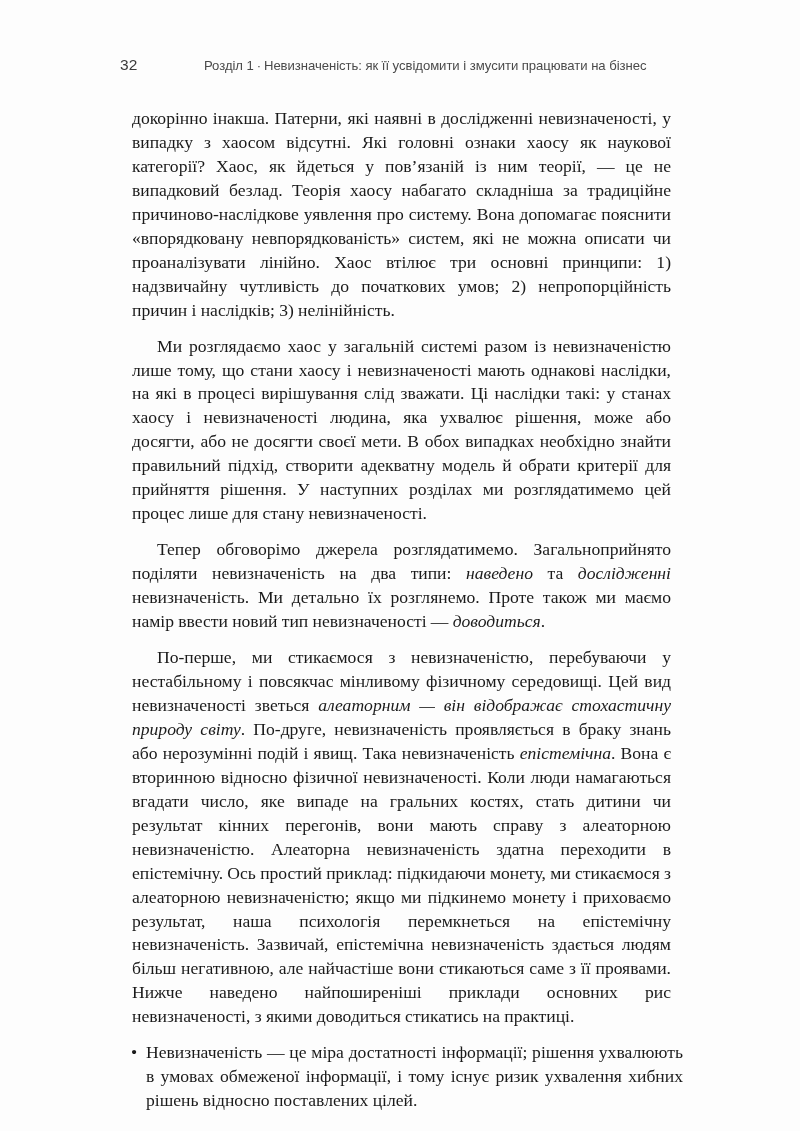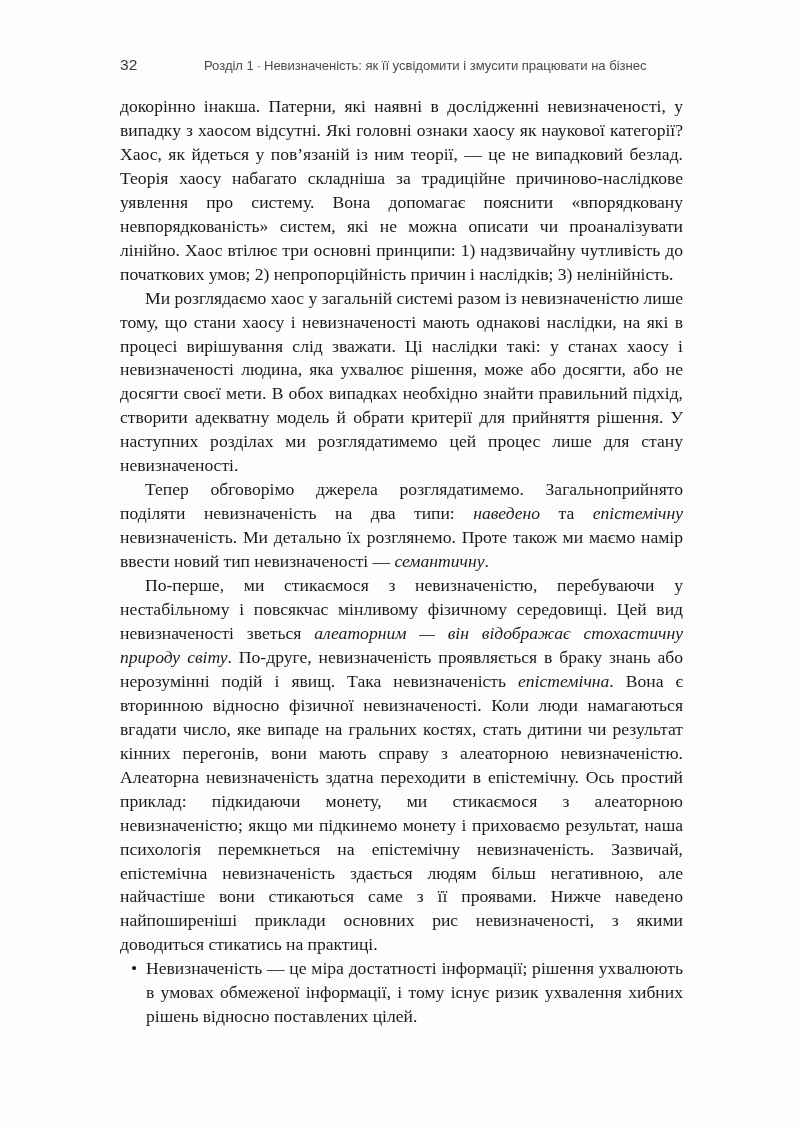--- a/index.html
+++ b/index.html
@@ -62,21 +62,21 @@
 
   
   .text-block {
     position: absolute;
     top: 95px;
     left: 120px;
     width: 563px;
   }
 
   p.body {
-    margin: 0;
+    margin: 12px;
     font-size: 17.6px;
     line-height: 23.95px;
     text-align: justify;
     text-justify: inter-word;
     text-indent: 25px;
     hyphens: manual;
     -webkit-hyphens: manual;
     word-spacing: -0.1px;
     letter-spacing: -0.01px;
   }
@@ -122,21 +122,21 @@
       <span>Розділ 1</span><span class="sep">·</span><span>Невизначеність: як її усвідомити і змусити працювати на бізнес</span>
     </span>
   </div>
 
   <div class="text-block">
 
     <p class="body first"><span>докорінно інакша. Патерни, які наявні в дослідженні невизначеності, у випадку з хаосом відсутні. Які головні ознаки хаосу як наукової категорії? Хаос, як йдеться у пов’язаній із ним теорії, — це не випадковий безлад. Теорія хаосу набагато складніша за традиційне причиново-наслідкове уявлення про систему. Вона допомагає пояснити «впорядковану невпорядкованість» систем, які не можна описати чи проаналізувати лінійно. Хаос втілює три основні принципи: 1) надзвичайну чутливість до початкових умов; 2) непропорційність причин і наслідків; 3) нелінійність.</span></p>
 
     <p class="body"><span>Ми розглядаємо хаос у загальній системі разом із невизначеністю лише тому, що стани хаосу і невизначеності мають однакові наслідки, на які в процесі вирішування слід зважати. Ці наслідки такі: у станах хаосу і невизначеності людина, яка ухвалює рішення, може або досягти, або не досягти своєї мети. В обох випадках необхідно знайти правильний підхід, створити адекватну модель й обрати критерії для прийняття рішення. У наступних розділах ми розглядатимемо цей процес лише для стану невизначеності.</span></p>
 
-    <p class="body"><span>Тепер обговорімо джерела розглядатимемо. Загальноприйнято поділяти невизначеність на два типи: </span><em>наведено</em><span> та </span><em>епістемічну</em><span> невизначеність. Ми детально їх розглянемо. Проте також ми маємо намір ввести новий тип невизначеності — </span><em>семантичну</em><span>.</span></p>
+    <p class="body"><span>Тепер обговорімо джерела розглядатимемо. Загальноприйнято поділяти невизначеність на два типи: </span><em>наведено</em><span> та </span><em>дослідженні</em><span> невизначеність. Ми детально їх розглянемо. Проте також ми маємо намір ввести новий тип невизначеності — </span><em>доводиться</em><span>.</span></p>
 
     <p class="body"><span>По-перше, ми стикаємося з невизначеністю, перебуваючи у нестабільному і повсякчас мінливому фізичному середовищі. Цей вид невизначеності зветься </span><em>алеаторним — він відображає стохастичну природу світу</em><span>. По-друге, невизначеність проявляється в браку знань або нерозумінні подій і явищ. Така невизначеність </span><em>епістемічна</em><span>. Вона є вторинною відносно фізичної невизначеності. Коли люди намагаються вгадати число, яке випаде на гральних костях, стать дитини чи результат кінних перегонів, вони мають справу з алеаторною невизначеністю. Алеаторна невизначеність здатна переходити в епістемічну. Ось простий приклад: підкидаючи монету, ми стикаємося з алеаторною невизначеністю; якщо ми підкинемо монету і приховаємо результат, наша психологія перемкнеться на епістемічну невизначеність. Зазвичай, епістемічна невизначеність здається людям більш негативною, але найчастіше вони стикаються саме з її проявами. Нижче наведено найпоширеніші приклади основних рис невизначеності, з якими доводиться стикатись на практиці.</span></p>
 
     <ul class="bullet-list">
       <li><span class="dot">•</span><span>Невизначеність — це міра достатності інформації; рішення ухвалюють в умовах обмеженої інформації, і тому існує ризик ухвалення хибних рішень відносно поставлених цілей.</span></li>
     </ul>
 
   </div>
 </div>
 

